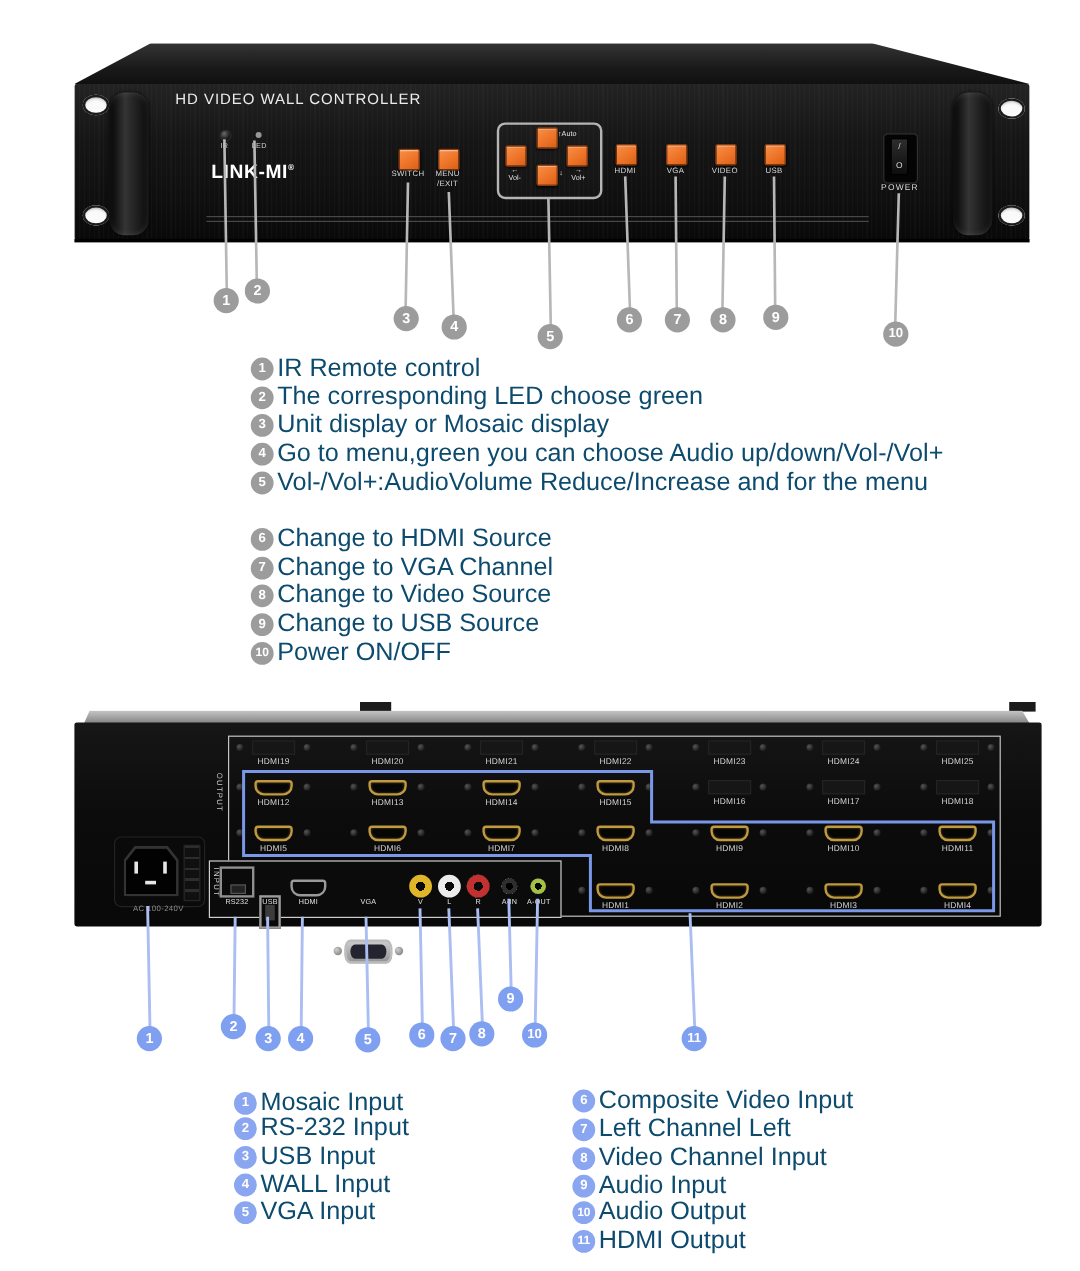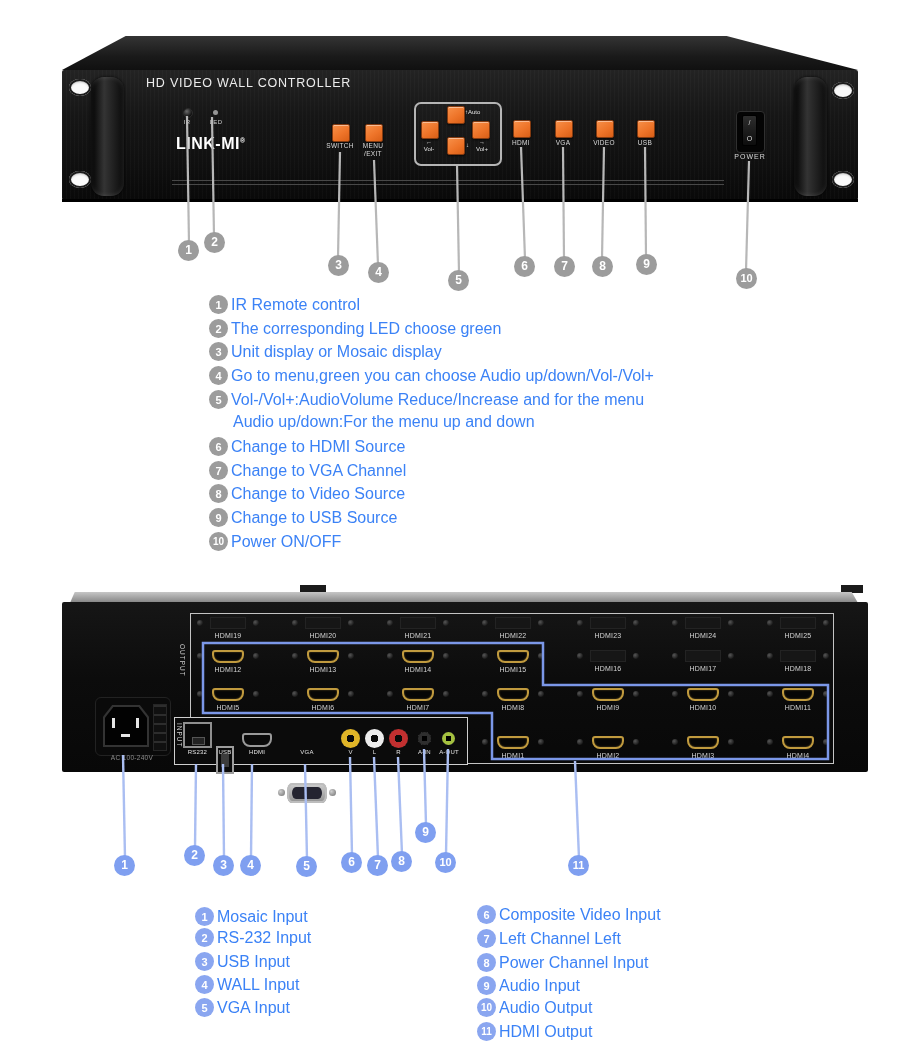--- a/index.html
+++ b/index.html
@@ -43,21 +43,21 @@
       font-weight:bold;text-align:center;line-height:21px;z-index:6;}
   .co.gray{background:#9c9c9c;}
   .co.blue{background:#7f9ff0;}
 
   
   .leg{position:absolute;display:flex;align-items:center;gap:3px;white-space:nowrap;}
   .leg .n{width:19px;height:19px;border-radius:50%;color:#fff;font-size:11px;font-weight:bold;
           display:flex;align-items:center;justify-content:center;flex:none;}
   .leg .n.gray{background:#9c9c9c;}
   .leg .n.blue{background:#8aa6f0;}
-  .leg .t{color:#3b82f6;font-size:16px;}
+  .leg .t{color:#0c4a6e;font-size:21px;}
 
   
   .rear-topstrip{left:70px;top:592px;width:788px;height:11px;
     background:linear-gradient(180deg,#c6c6c6,#828282);clip-path:polygon(.6% 0,99.2% 0,100% 100%,0 100%);}
   .rear-tab{height:8px;background:#1b1b1b;}
   .rear-body{left:62px;top:602px;width:806px;height:170px;border-radius:2px;
     background:linear-gradient(180deg,#161616 0%,#0c0c0c 45%,#080808 100%);}
   .outline-box{border:1px solid #c4c4c4;background:transparent;}
   .input-box{border:1px solid #cfcfcf;background:#0b0b0b;}
   .vlab{writing-mode:vertical-rl;color:#c9c9c9;font-size:6.5px;letter-spacing:1px;}
@@ -370,23 +370,20 @@
       <span class="t">Unit display or Mosaic display</span>
     </div>
   <div class="leg" style="left:209px;top:366px">
       <span class="n gray">4</span>
       <span class="t">Go to menu,green you can choose Audio up/down/Vol-/Vol+</span>
     </div>
   <div class="leg" style="left:209px;top:390px">
       <span class="n gray">5</span>
       <span class="t">Vol-/Vol+:AudioVolume Reduce/Increase and for the menu</span>
     </div>
-  <div class="leg" style="left:233px;top:413px">
-      <span class="t">Audio up/down:For the menu up and down</span>
-    </div>
   <div class="leg" style="left:209px;top:437px">
       <span class="n gray">6</span>
       <span class="t">Change to HDMI Source</span>
     </div>
   <div class="leg" style="left:209px;top:461px">
       <span class="n gray">7</span>
       <span class="t">Change to VGA Channel</span>
     </div>
   <div class="leg" style="left:209px;top:484px">
       <span class="n gray">8</span>
@@ -437,21 +434,21 @@
   <div class="leg" style="left:477px;top:905px">
       <span class="n blue">6</span>
       <span class="t">Composite Video Input</span>
     </div>
   <div class="leg" style="left:477px;top:929px">
       <span class="n blue">7</span>
       <span class="t">Left Channel Left</span>
     </div>
   <div class="leg" style="left:477px;top:953px">
       <span class="n blue">8</span>
-      <span class="t">Power Channel Input</span>
+      <span class="t">Video Channel Input</span>
     </div>
   <div class="leg" style="left:477px;top:976px">
       <span class="n blue">9</span>
       <span class="t">Audio Input</span>
     </div>
   <div class="leg" style="left:477px;top:998px">
       <span class="n blue" style="font-size:10px">10</span>
       <span class="t">Audio Output</span>
     </div>
   <div class="leg" style="left:477px;top:1022px">

